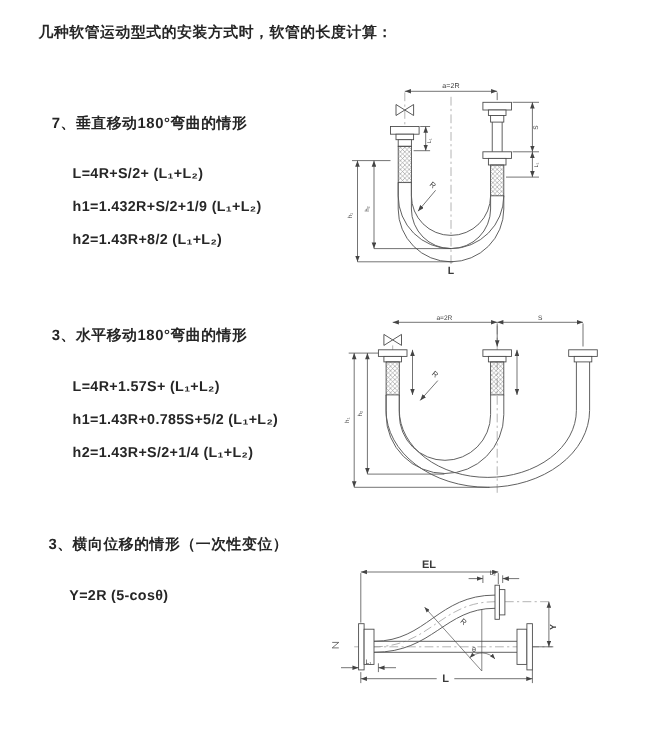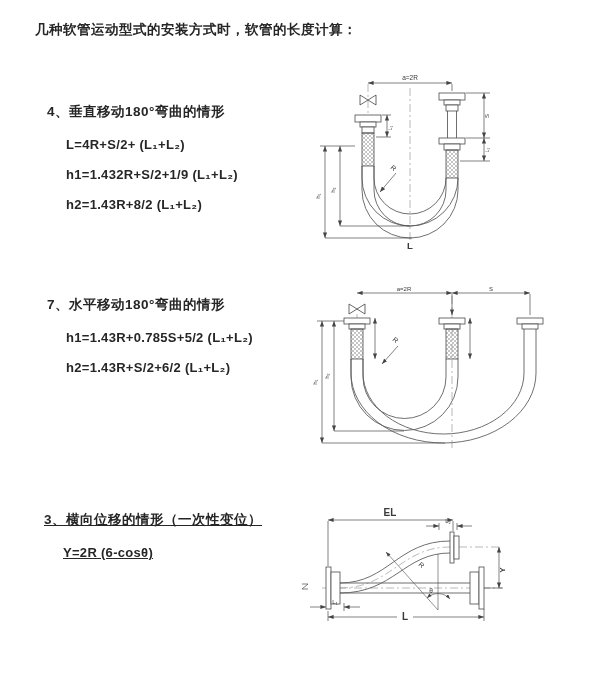--- a/index.html
+++ b/index.html
@@ -2,56 +2,57 @@
 <html><head>
 <meta charset="utf-8">
 <style>
   html,body{margin:0;padding:0;background:#ffffff;}
   .page{position:relative;width:600px;height:633px;background:#fff;
         font-family:"Liberation Sans",sans-serif;color:#262626;overflow:hidden;}
   .title{position:absolute;left:35px;top:21px;font-size:13.5px;font-weight:700;
          letter-spacing:.5px;white-space:nowrap;}
   .sec{position:absolute;white-space:nowrap;}
   .sec .heading{font-size:13.5px;font-weight:700;letter-spacing:.5px;}
-  .sec .formulas{margin-top:9px;padding-left:19px;}
+  .sec .formulas{margin-top:22px;padding-left:19px;}
   .sec .formula{font-size:13px;font-weight:700;line-height:30px;letter-spacing:.3px;}
   .diagram{position:absolute;}
   .footer-rule{position:absolute;left:65px;top:670px;width:470px;height:1px;background:#c9c9c9;}
   svg text{fill:#3a3a3a;font-family:"Liberation Sans",sans-serif;}
   svg .dimtxt{font-weight:400;}
   svg .bigtxt{font-weight:700;}
 </style>
 </head>
 <body>
 
 <div class="page">
 
   <div class="title">几种软管运动型式的安装方式时，软管的长度计算：</div>
 
   <div class="sec" style="left:47px;top:103px;">
-    <div class="heading">4、垂直移动180°弯曲的情形</div>
+    <div class="heading">7、垂直移动180°弯曲的情形</div>
     <div class="formulas">
       <div class="formula">L=4R+S/2+ (L₁+L₂)</div>
       <div class="formula">h1=1.432R+S/2+1/9 (L₁+L₂)</div>
       <div class="formula">h2=1.43R+8/2 (L₁+L₂)</div>
     </div>
   </div>
 
   <div class="sec" style="left:47px;top:296px;">
-    <div class="heading">7、水平移动180°弯曲的情形</div>
+    <div class="heading">3、水平移动180°弯曲的情形</div>
     <div class="formulas">
+      <div class="formula">L=4R+1.57S+ (L₁+L₂)</div>
       <div class="formula">h1=1.43R+0.785S+5/2 (L₁+L₂)</div>
-      <div class="formula">h2=1.43R+S/2+6/2 (L₁+L₂)</div>
+      <div class="formula">h2=1.43R+S/2+1/4 (L₁+L₂)</div>
     </div>
   </div>
 
-  <div class="sec" style="left:44px;top:511px;text-decoration:underline;">
+  <div class="sec" style="left:44px;top:486px;">
     <div class="heading">3、横向位移的情形（一次性变位）</div>
     <div class="formulas">
-      <div class="formula">Y=2R (6-cosθ)</div>
+      <div class="formula">Y=2R (5-cosθ)</div>
     </div>
   </div>
 
   <svg class="diagram" style="left:300px;top:66px;" width="250" height="195" viewBox="0 0 250 195">
     <defs>
       <pattern id="hatch1" patternUnits="userSpaceOnUse" width="4" height="4">
         <path d="M0,4 L4,0 M0,0 L4,4" stroke="#8a8a8a" stroke-width="0.5"></path>
       </pattern>
       <marker id="aE1" markerWidth="9" markerHeight="7" refX="8" refY="3" orient="auto">
           <path d="M0,0L8,3L0,6z" fill="#444"></path>

